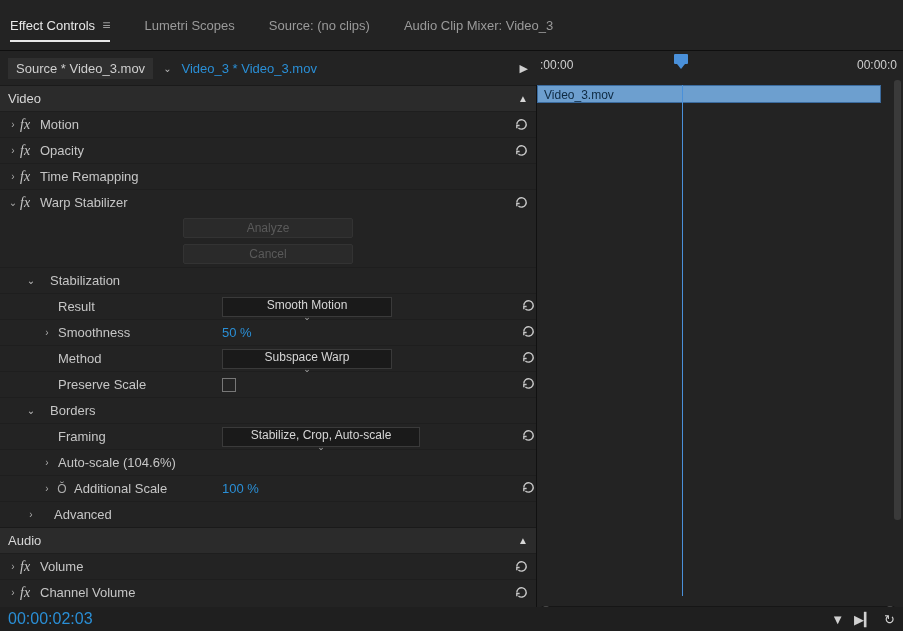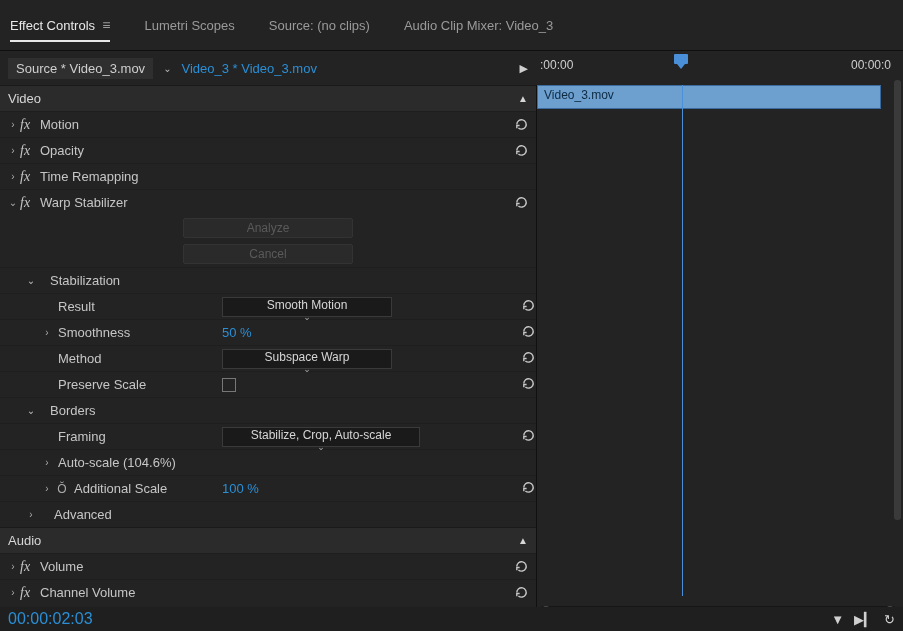--- a/index.html
+++ b/index.html
@@ -48,21 +48,21 @@
 
   .timeline-header {
     flex: 1;
     display:flex; align-items:center;
     position:relative;
     height:32px;
     font-size:12px;
     color:#cfcfcf;
   }
   .time-start { position:absolute; left:4px; top:6px;}
-  .time-end { position:absolute; right:12px; top:6px;text-align:right;}
+  .time-end { position:absolute; right:6px; top:6px;text-align:right;}
   .playhead {
     position:absolute; left:138px; top:2px;
     width:14px; height:12px;
     display:flex; justify-content:center;
   }
   .playhead .head {
     width:14px; height:10px; background:#4a90d9; border-radius:1px;
   }
   .playhead .tip {
     position:absolute; top:10px; left:3px;
@@ -79,21 +79,21 @@
     overflow:hidden;
   }
   .timeline-body {
     flex:1;
     background:#232323;
     position:relative;
     border-left:1px solid #111;
   }
   .clip-bar {
     position:absolute; top:0; left:0; right:22px;
-    height:24px; background:#6d9fcf; color:#0e2a42;
+    height:18px; background:#6d9fcf; color:#0e2a42;
     font-size:12px; padding-left:6px; line-height:18px;
     border:1px solid #3b6b9e;
   }
   .playhead-line {
     position:absolute; left:145px; top:0; bottom:24px;
     width:1px; background:#4a90d9;
   }
   .hscroll {
     position:absolute; left:2px; right:6px; bottom:4px;
     height:10px; background:#161616; border-radius:5px;

